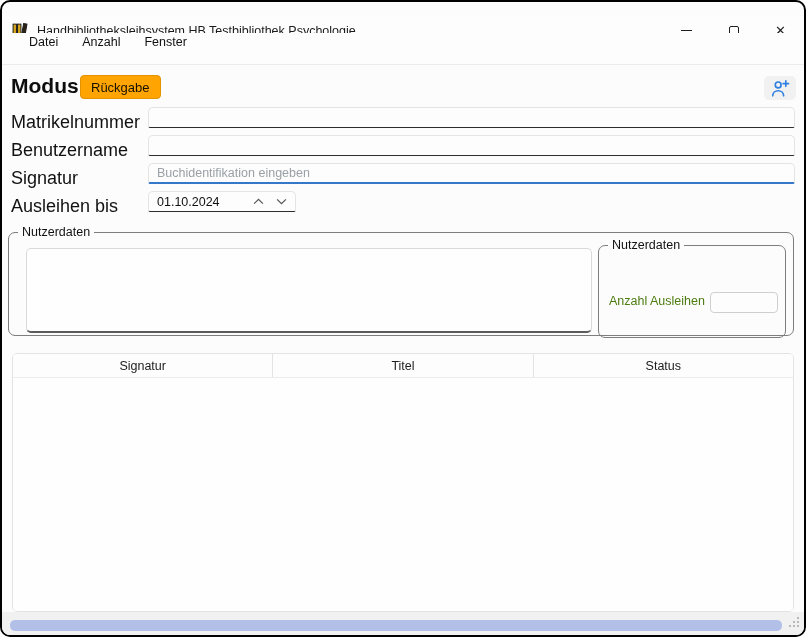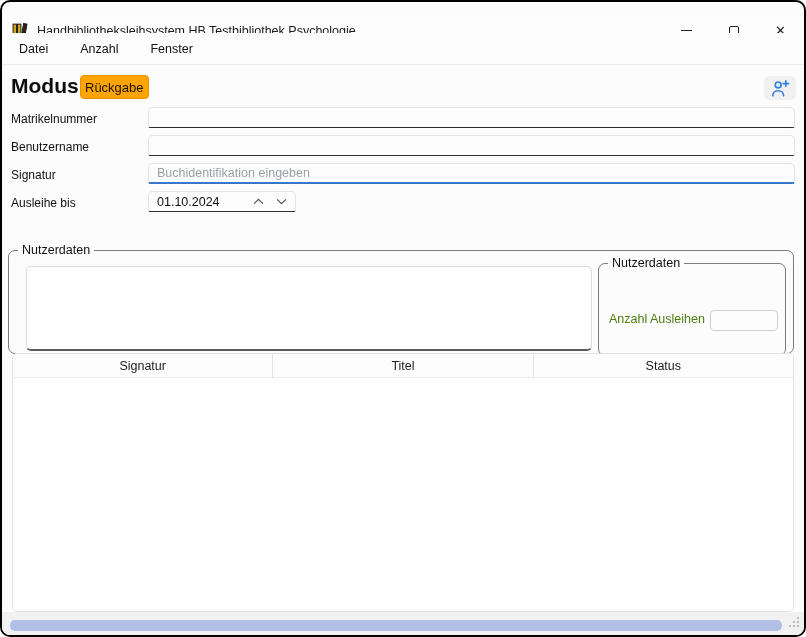--- a/index.html
+++ b/index.html
@@ -14,52 +14,52 @@
   
   .titlebar{position:absolute;top:0;left:0;right:0;height:31px;display:flex;align-items:center;background:#fdfdfd;margin-top:13px;}
   .app-icon{margin-left:10px;display:flex;align-items:center;}
   .title-text{margin-left:8px;font-size:12.5px;color:#1a1a1a;white-space:nowrap;}
   .winbtns{margin-left:auto;display:flex;height:100%;}
   .winbtn{width:47px;height:100%;display:flex;align-items:center;justify-content:center;cursor:default;}
   .glyph-min{width:11px;height:0;border-top:1.2px solid #1f1f1f;}
   .glyph-max{width:10px;height:10px;border:1.1px solid #1f1f1f;border-radius:2px;}
 
   
-  .menubar{position:absolute;top:31px;left:0;right:0;height:32px;display:flex;align-items:center;
-    padding-left:15px;gap:28px;background:#fdfdfd;border-bottom:1px solid #ececec;}
+  .menubar{position:absolute;top:31px;left:0;right:0;height:32px;display:flex;
+    padding-left:25px;gap:20px;background:#fdfdfd;border-bottom:1px solid #ececec;}
   .menu-item{font-size:12.5px;color:#111;padding:2px 2px;cursor:default;}
 
   
   .mode-row{position:absolute;top:64px;left:0;right:0;height:44px;}
   .mode-heading{position:absolute;left:9px;top:8px;font-size:21px;font-weight:bold;color:#0d0d0d;}
-  .mode-badge{position:absolute;left:78px;top:9px;height:24px;padding:0 4px;display:flex;align-items:center;
+  .mode-badge{position:absolute;left:78px;top:9px;height:24px;padding:0 10px;display:flex;align-items:center;
     background:#FFA400;border:1px solid #E39200;border-radius:4px;font-size:13px;color:#161200;}
   .adduser-btn{position:absolute;left:762px;top:10px;width:32px;height:24px;background:#f1f1f1;
     border-radius:5px;display:flex;align-items:center;justify-content:center;}
 
   
-  .form-label{position:absolute;left:9px;font-size:12px;color:#111;}
+  .form-label{position:absolute;left:9px;font-size:18px;color:#111;}
   .line-input{position:absolute;left:146px;width:647px;height:21px;background:#fdfdfd;
     border:1px solid #e4e4e4;border-bottom:1.5px solid #2e2e2e;border-radius:5px 5px 2px 2px;
     font-size:12.5px;color:#111;padding:0 8px;outline:none;}
   .line-input.focused{border-bottom:2px solid #3577C8;}
   .line-input::placeholder{color:#9aa0a6;}
 
   .date-ctl{position:absolute;left:146px;top:189px;width:148px;height:21px;background:#fdfdfd;
     border:1px solid #e4e4e4;border-bottom:1.5px solid #2e2e2e;border-radius:5px 5px 2px 2px;
     display:flex;align-items:center;font-size:12.5px;color:#111;}
   .date-value{padding-left:8px;flex:0 0 auto;}
   .date-spinners{margin-left:auto;display:flex;gap:9px;padding-right:7px;}
   .chev{display:flex;align-items:center;justify-content:center;width:14px;height:16px;cursor:default;}
 
   
   .groupbox{position:absolute;border:1px solid #7d7d7d;border-radius:7px;background:transparent;}
   .groupbox .legend{position:absolute;top:-8px;left:9px;background:#fcfcfc;padding:0 4px;
     font-size:12.5px;color:#111;line-height:14px;}
-  #gb-nutzer{left:6px;top:248px;width:786px;height:104px;text-decoration:underline;}
+  #gb-nutzer{left:6px;top:230px;width:786px;height:104px;text-decoration:underline;}
   .user-textarea{position:absolute;left:17px;top:15px;width:566px;height:85px;background:#fefefe;
     border:1px solid #dadada;border-bottom:2px solid #5c5c5c;border-radius:5px;resize:none;outline:none;
     font-size:12.5px;color:#111;padding:4px 6px;}
   #gb-ausleih{left:589px;top:12px;width:188px;height:93px;}
   .anzahl-label{position:absolute;left:10px;top:48px;font-size:12.5px;color:#4d7c0f;}
   .anzahl-input{position:absolute;left:111px;top:46px;width:68px;height:21px;background:#fdfdfd;
     border:1px solid #cfcfcf;border-radius:4px;font-size:12.5px;padding:0 5px;outline:none;}
 
   
   .loan-table{position:absolute;left:10px;top:351px;width:782px;height:259px;background:#fefefe;
@@ -124,21 +124,21 @@
 
   <span class="form-label" style="top:110px;">Matrikelnummer</span>
   <input class="line-input" style="top: 105px;" value="">
 
   <span class="form-label" style="top:138px;">Benutzername</span>
   <input class="line-input" style="top: 133px;" value="">
 
   <span class="form-label" style="top:166px;">Signatur</span>
   <input class="line-input focused" style="top: 161px;" placeholder="Buchidentifikation eingeben">
 
-  <span class="form-label" style="top:194px;">Ausleihe bis</span>
+  <span class="form-label" style="top:194px;">Ausleihen bis</span>
   <div class="date-ctl">
     <span class="date-value">01.10.2024</span>
     <span class="date-spinners">
       <span class="chev">
         <svg width="11" height="7" viewBox="0 0 12 8">
           <polyline points="1,6.5 6,1.5 11,6.5" fill="none" stroke="#555" stroke-width="1.4"></polyline>
         </svg>
       </span>
       <span class="chev">
         <svg width="11" height="7" viewBox="0 0 12 8">

